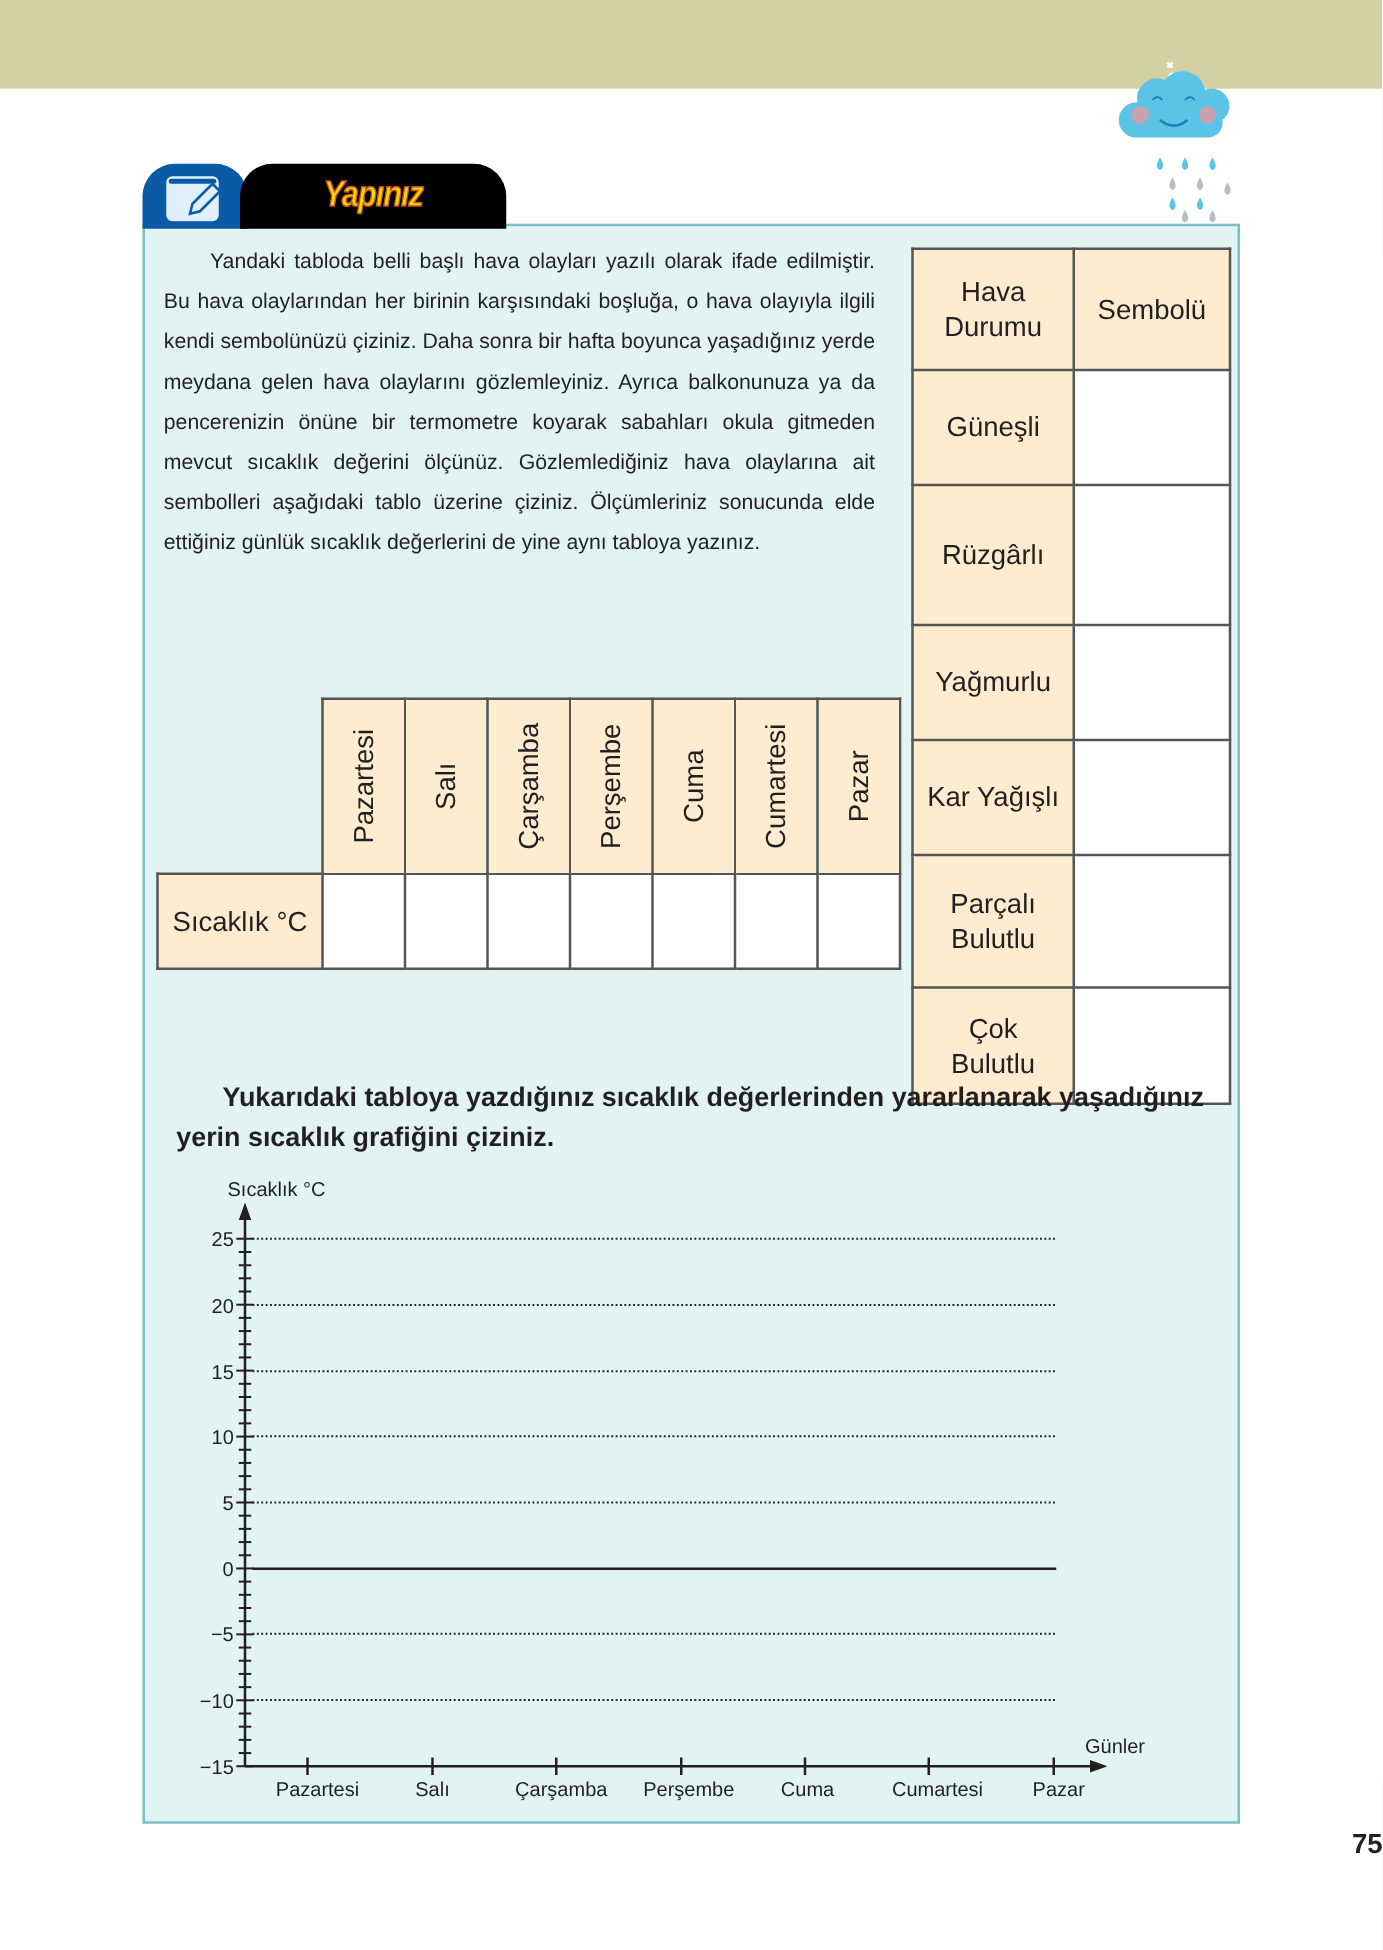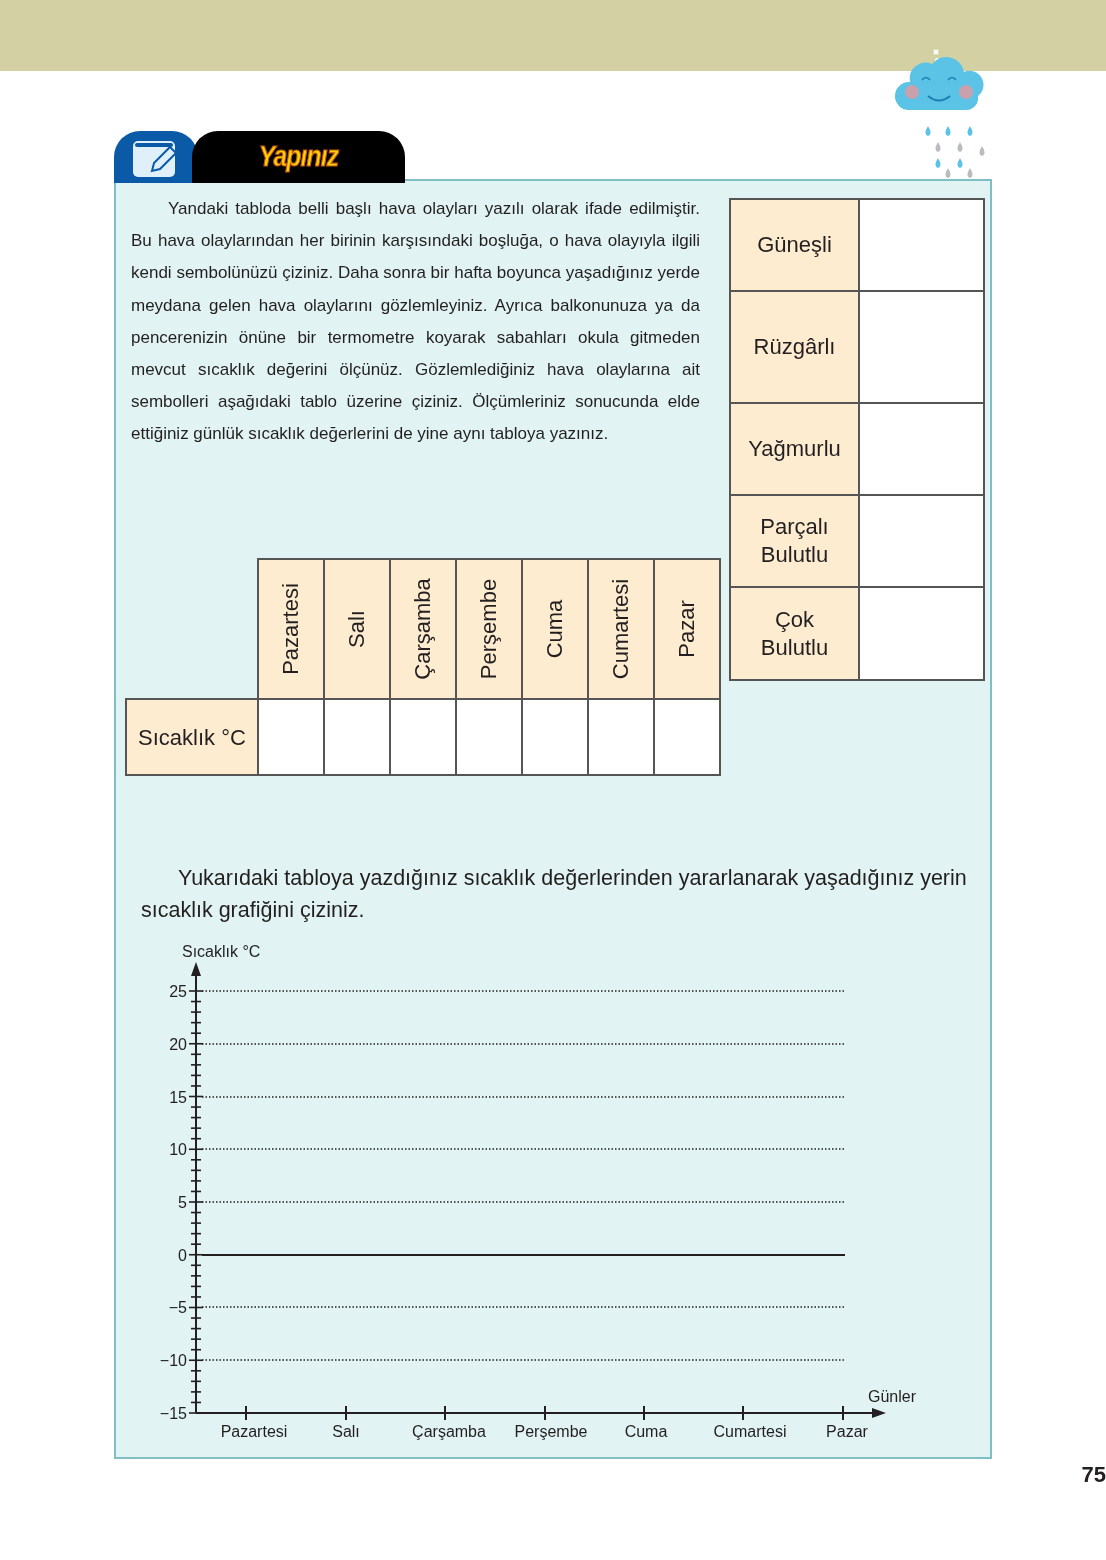--- a/index.html
+++ b/index.html
@@ -28,21 +28,21 @@
   .legend-table .c1 { width: 129px; }
   .legend-table .c2 { width: 125px; }
 
   .week-table { position: absolute; left: 125px; top: 558px; }
   .week-table td { font-size: 22px; text-align: center; }
   .week-table .corner { border: none; background: transparent; }
   .week-table .day { width: 66px; height: 140px; position: relative; }
   .week-table .day span { position: absolute; left: 50%; top: 50%; transform: translate(-50%,-50%) rotate(-90deg); white-space: nowrap; font-size: 22px; }
   .week-table .rowhdr { width: 132px; line-height: 29px; }
 
-  .graph-intro { position: absolute; left: 141px; top: 862px; width: 830px; font-size: 21.5px; line-height: 32px; text-indent: 37px; }
+  .graph-intro { position: absolute; left: 141px; top: 862px; width: 830px; font-size: 21.5px; line-height: 32px; text-indent: 37px; font-weight: bold; }
 
   .chart { position: absolute; left: 140px; top: 935px; width: 800px; height: 520px; }
   .page-num { position: absolute; left: 0; width: 1106px; top: 1462px; text-align: right; font-weight: bold; font-size: 22px; }
 </style>
 </head>
 <body>
 
 <div class="top-band"></div>
 
 <svg class="cloud" viewBox="0 0 100 140">
@@ -79,33 +79,41 @@
   </svg>
 </div>
 <div class="tab-title">
   <span>Yapınız</span>
 </div>
 
 <p class="intro">Yandaki tabloda belli başlı hava olayları yazılı olarak ifade edilmiştir. Bu hava olaylarından her birinin karşısındaki boşluğa, o hava olayıyla ilgili kendi sembolünüzü çiziniz. Daha sonra bir hafta boyunca yaşadığınız yerde meydana gelen hava olaylarını gözlemleyiniz. Ayrıca balkonunuza ya da pencerenizin önüne bir termometre koyarak sabahları okula gitmeden mevcut sıcaklık değerini ölçünüz. Gözlemlediğiniz hava olaylarına ait sembolleri aşağıdaki tablo üzerine çiziniz. Ölçümleriniz sonucunda elde ettiğiniz günlük sıcaklık değerlerini de yine aynı tabloya yazınız.</p>
 
 <table class="legend-table">
   <tbody>
+      <tr style="height:97px">
+    <td class="hdr c1">Hava Durumu</td>
+    <td class="hdr c2">Sembolü</td>
+  </tr>
   <tr style="height:92px">
         <td class="hdr c1">Güneşli</td>
         <td class="blank c2"></td>
       </tr>
   <tr style="height:112px">
         <td class="hdr c1">Rüzgârlı</td>
         <td class="blank c2"></td>
       </tr>
   <tr style="height:92px">
         <td class="hdr c1">Yağmurlu</td>
         <td class="blank c2"></td>
       </tr>
   <tr style="height:92px">
+        <td class="hdr c1">Kar Yağışlı</td>
+        <td class="blank c2"></td>
+      </tr>
+  <tr style="height:106px">
         <td class="hdr c1" style="padding:0 20px">Parçalı Bulutlu</td>
         <td class="blank c2"></td>
       </tr>
   <tr style="height:93px">
         <td class="hdr c1" style="padding:0 16px">Çok Bulutlu</td>
         <td class="blank c2"></td>
       </tr>
 </tbody>
   </table>
 

